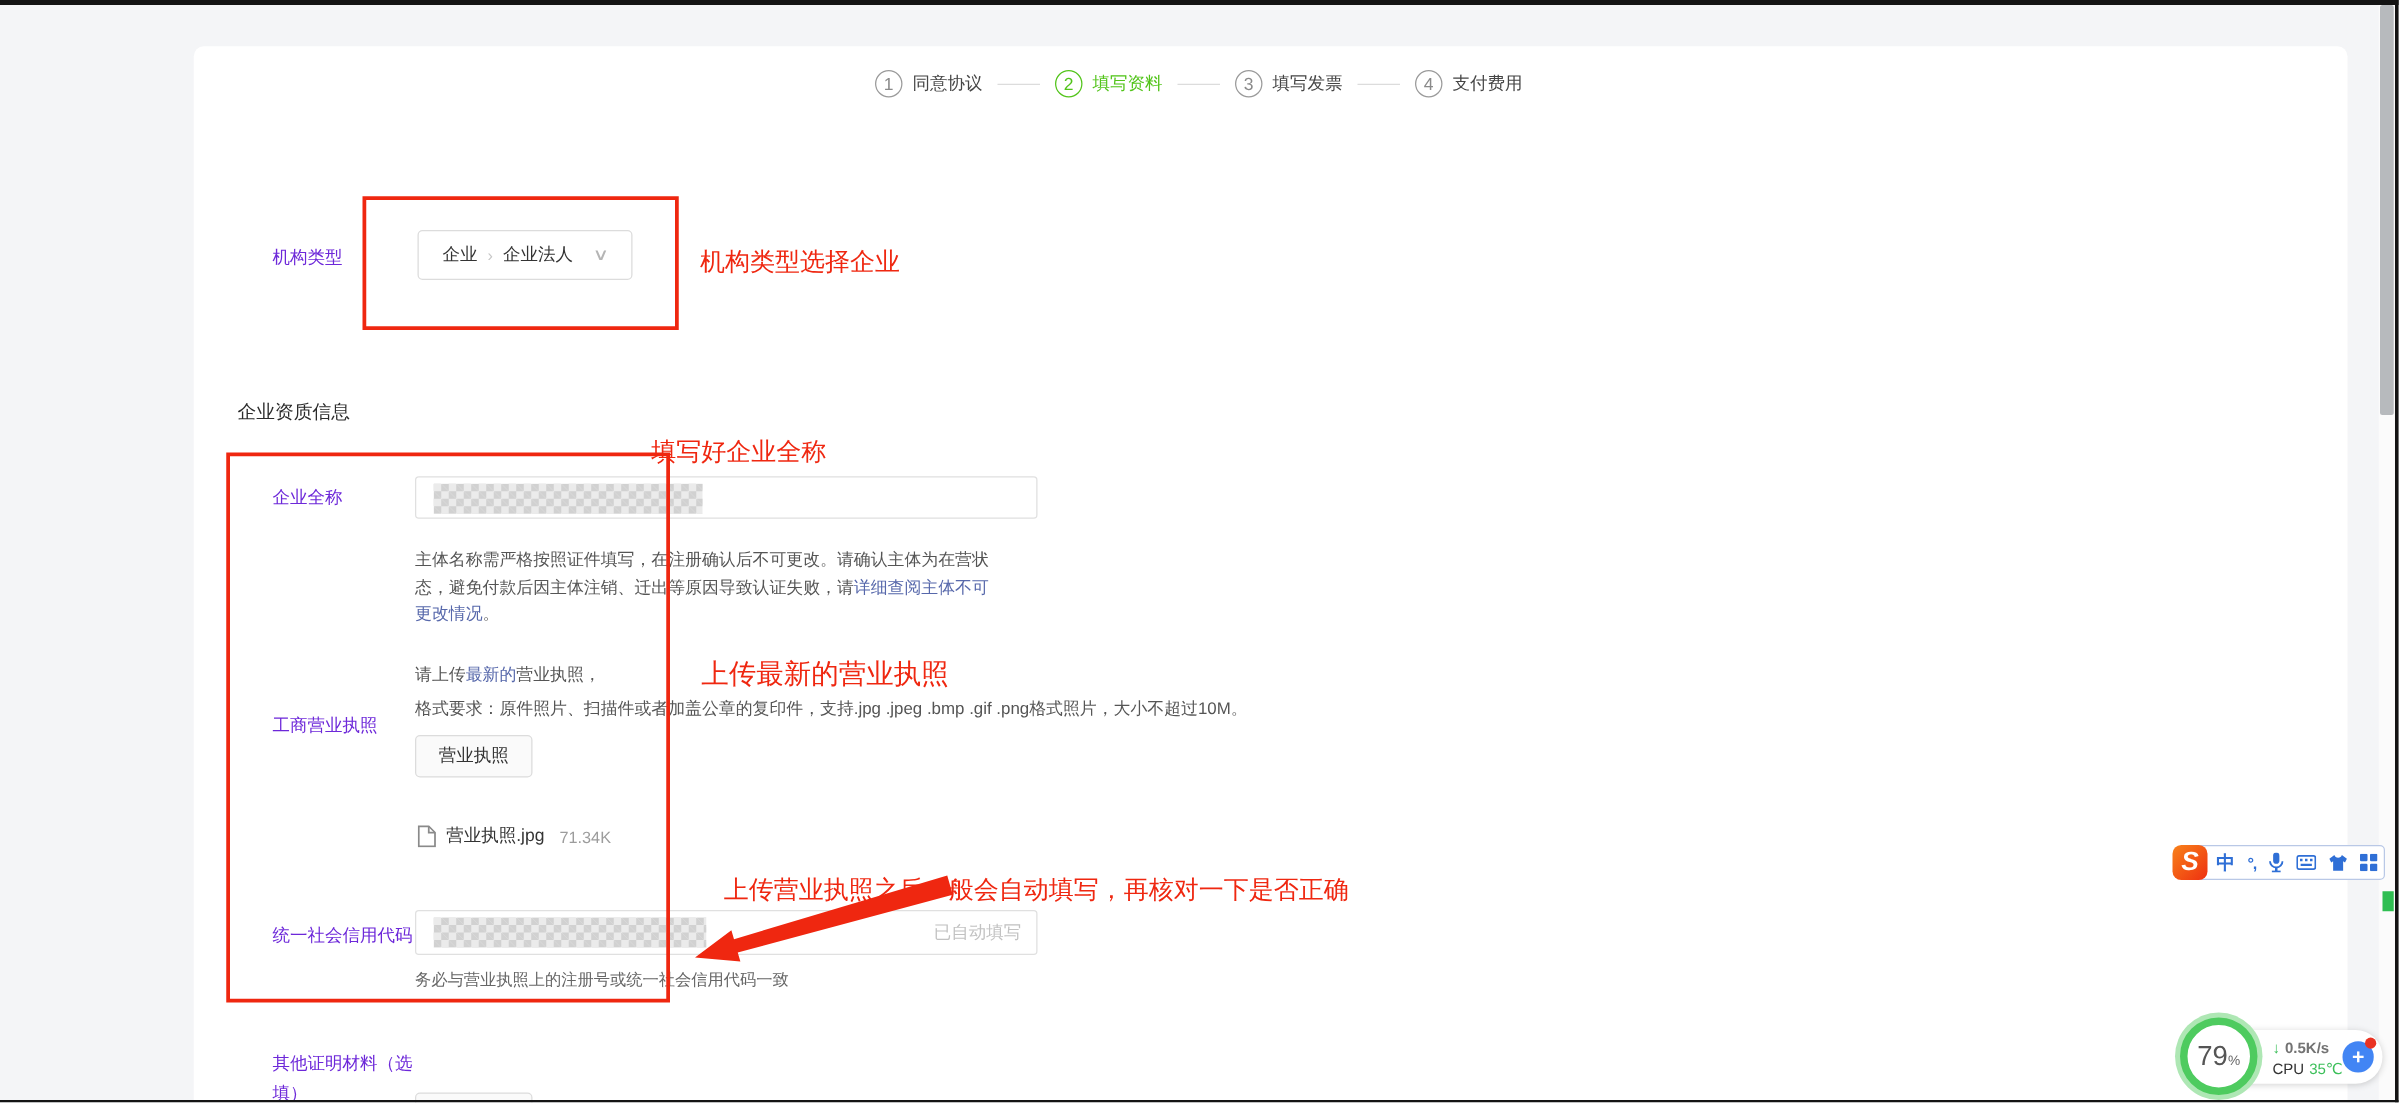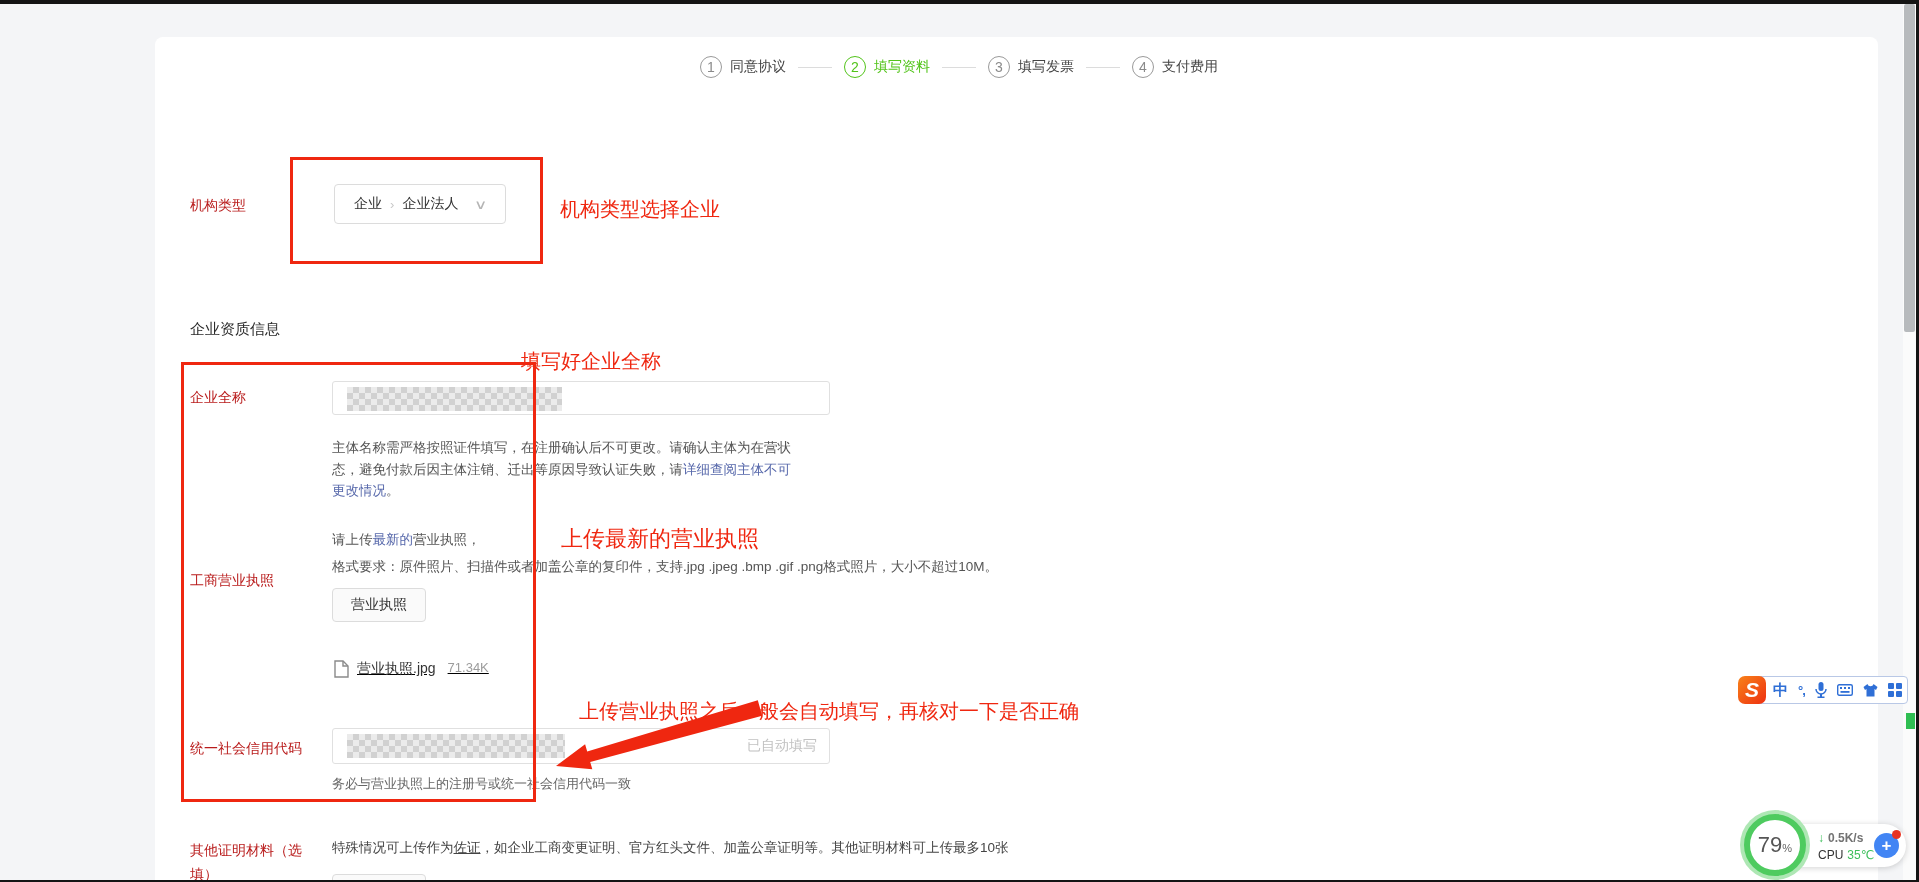--- a/index.html
+++ b/index.html
@@ -14,21 +14,21 @@
   
   .steps { position:absolute; left:700px; top:56px; display:flex; align-items:center; }
   .step { display:flex; align-items:center; }
   .step-circle { width:22px; height:22px; border:1px solid #9a9a9a; border-radius:50%; color:#8a8a8a;
                  font-size:14px; display:flex; align-items:center; justify-content:center; }
   .step-label { margin-left:8px; font-size:14px; color:#454545; }
   .step.active .step-circle { border-color:#52c41a; color:#52c41a; }
   .step.active .step-label { color:#52c41a; }
   .step-line { width:34px; height:1px; background:#dcdcdc; margin:0 12px; }
 
-  .form-label { position:absolute; font-size:14px; color:#b91c1c; }
+  .form-label { position:absolute; font-size:14px; color:#6d28d9;margin-left:28px; }
   .section-title { position:absolute; left:190px; top:320px; font-size:15px; color:#2b2b2b; }
 
   .select-box { position:absolute; left:334px; top:184px; width:172px; height:40px; border:1px solid #dcdcdc;
                 border-radius:4px; background:#fff; display:flex; align-items:center; justify-content:center;
                 font-size:14px; color:#333; cursor:pointer; }
   .select-sep { color:#c8c8c8; margin:0 8px; font-size:13px; }
   .select-caret { margin-left:18px; color:#b5b5b5; font-size:13px; transform:scaleX(1.4); }
 
   .help { position:absolute; font-size:13px; color:#7a7a7a; white-space:nowrap; }
   .help-dark { position:absolute; font-size:13.5px; color:#555; white-space:nowrap; }
@@ -40,21 +40,21 @@
   .mosaic { position:absolute; left:14px; top:5px; width:215px; height:24px;
     background-image:
       linear-gradient(45deg,#c9c9c9 25%,transparent 25%,transparent 75%,#c9c9c9 75%),
       linear-gradient(45deg,#c9c9c9 25%,#e8e8e8 25%,#e8e8e8 75%,#c9c9c9 75%);
     background-size:12px 12px; background-position:0 0,6px 6px; opacity:.85; }
   .placeholder-right { position:absolute; right:12px; top:8px; font-size:14px; color:#c2c2c2; }
 
   .btn { position:absolute; background:#fafafa; border:1px solid #dcdcdc; border-radius:4px; font-size:14px;
          color:#333; display:flex; align-items:center; justify-content:center; cursor:pointer; }
 
-  .file-row { position:absolute; left:334px; top:660px; display:flex; align-items:flex-start;text-decoration:underline; }
+  .file-row { position:absolute; left:334px; top:660px; display:flex; align-items:center; }
   .file-name { font-size:14px; color:#333; margin-left:8px; }
   .file-size { font-size:13px; color:#9c9c9c; margin-left:12px; }
 
   
   .red-box { position:absolute; border:3px solid #ef2710; z-index:20; }
   .red-note { position:absolute; color:#ef2710; white-space:nowrap; z-index:21; }
   .red-arrow { position:absolute; z-index:21; }
 
   
   .scroll-track { position:absolute; right:3px; top:0; width:13px; height:100%; background:#fbfbfb; z-index:40; }
@@ -153,23 +153,20 @@
   </div>
 
   <div class="form-label" style="left:190px; top:740px;">统一社会信用代码</div>
   <div class="fake-input" style="top:728px; height:36px;">
     <div class="mosaic" style="width:218px;"></div>
     <span class="placeholder-right">已自动填写</span>
   </div>
   <div class="help" style="left:332px; top:775px; color:#666;">务必与营业执照上的注册号或统一社会信用代码一致</div>
 
   <div class="form-label" style="left:190px; top:838px; width:120px; line-height:24px; white-space:normal;">其他证明材料（选填）</div>
-  <div class="help-dark" style="left:332px; top:839px; color:#444;">
-    <span>特殊情况可上传作为</span><span class="u">佐证</span><span>，如企业工商变更证明、官方红头文件、加盖公章证明等。其他证明材料可上传最多10张</span>
-  </div>
   <div class="btn" style="left:332px; top:874px; width:94px; height:34px; color:#555;">上传文件</div>
 
   <div class="red-box" style="left:290px; top:157px; width:253px; height:107px;"></div>
   <div class="red-box" style="left:181px; top:362px; width:355px; height:440px;"></div>
   <div class="red-note" style="left:560px; top:196px; font-size:20px;">机构类型选择企业</div>
   <div class="red-note" style="left:521px; top:348px; font-size:20px;">填写好企业全称</div>
   <div class="red-note" style="left:561px; top:524px; font-size:22px;">上传最新的营业执照</div>
   <div class="red-note" style="left:579px; top:698px; font-size:20px;">上传营业执照之后一般会自动填写，再核对一下是否正确</div>
   <svg class="red-arrow" style="left:548px; top:700px;" width="220" height="80" viewBox="0 0 220 80">
     <polygon points="8,66 44.3,69.2 42.2,62.0 214.2,15.7 209.8,0.3 39.2,51.4 37.1,44.2" fill="#ef2710"></polygon>

